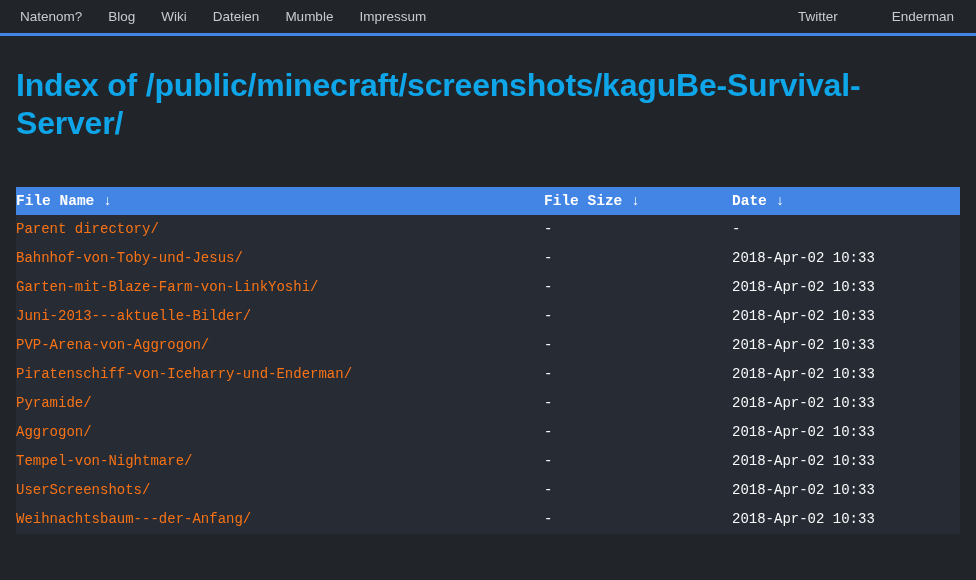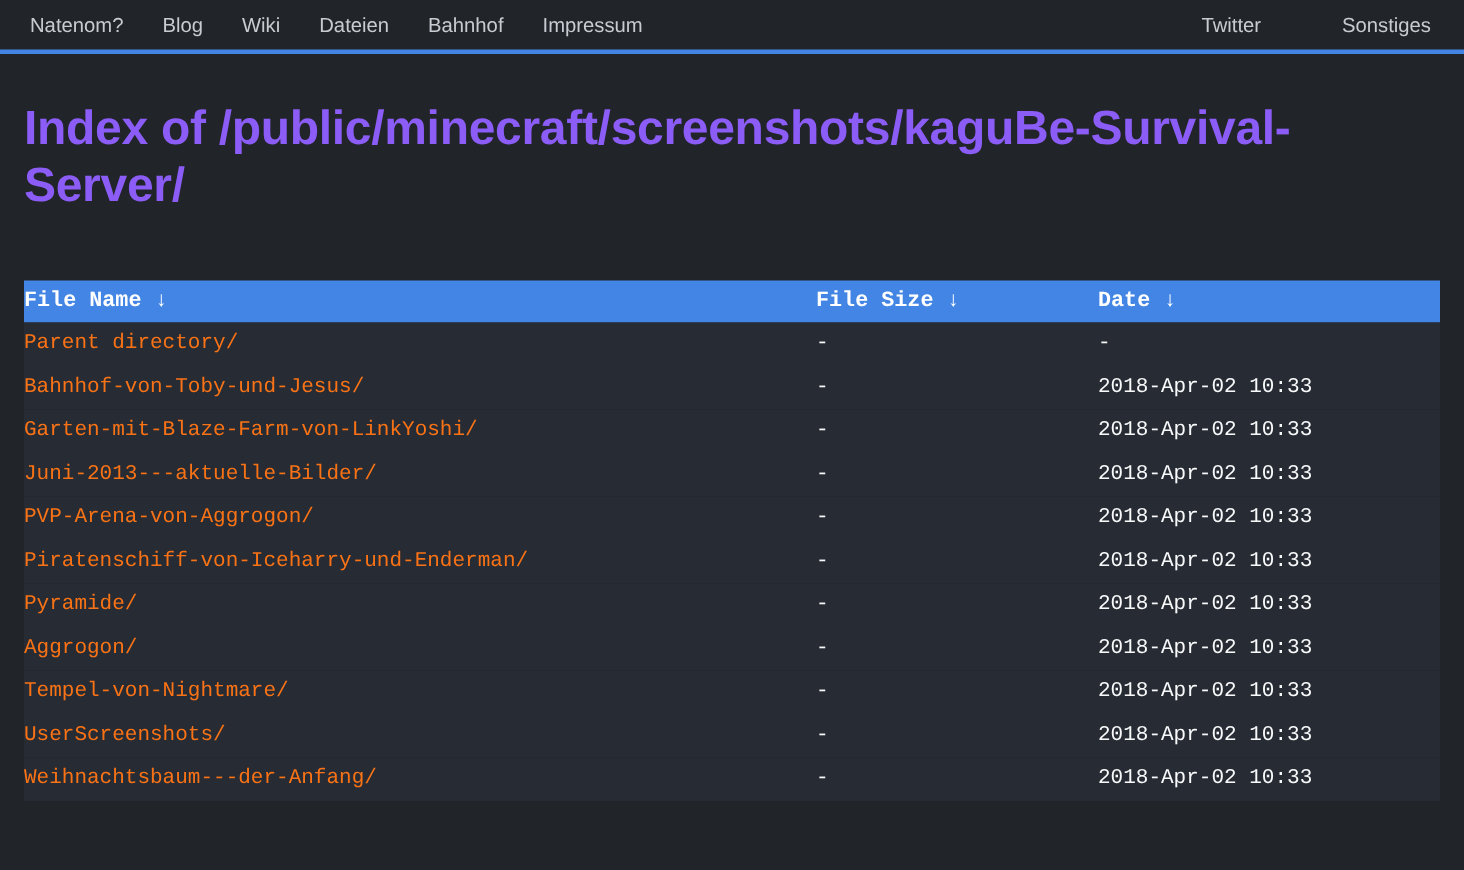--- a/index.html
+++ b/index.html
@@ -47,21 +47,21 @@
   
   .content {
     padding: 0 16px;
   }
   h1.page-title {
     font-size: 32px;
     font-weight: bold;
     line-height: 1.18;
     letter-spacing: -0.2px;
     margin: 31px 0 0 0;
-    color: #8b5cf6;
+    color: #0ea5e9;
     max-width: 900px;
   }
 
   
   .table-wrap {
     margin-top: 44px;
     width: 944px;
     font-family: Liberation Mono, monospace;
   }
   table.listing {
@@ -111,27 +111,27 @@
 </style>
 </head>
 <body>
 
 <nav class="navbar">
   <div class="nav-left">
       <a class="nav-item brand" href="#">Natenom?</a>
       <a class="nav-item" href="#">Blog</a>
       <a class="nav-item" href="#">Wiki</a>
       <a class="nav-item" href="#">Dateien</a>
-      <a class="nav-item" href="#">Bahnhof</a>
+      <a class="nav-item" href="#">Mumble</a>
       <a class="nav-item" href="#">Impressum</a>
     </div>
   <div class="nav-spacer"></div>
   <div class="nav-right">
       <a class="nav-item" href="#">Twitter</a>
-      <a class="nav-item last" href="#">Sonstiges</a>
+      <a class="nav-item last" href="#">Enderman</a>
     </div>
 </nav>
 
 <main class="content">
 
   <h1 class="page-title">Index of /public/minecraft/screenshots/kaguBe-Survival-Server/</h1>
 
   <div class="table-wrap">
     <table class="listing">
       <thead>

